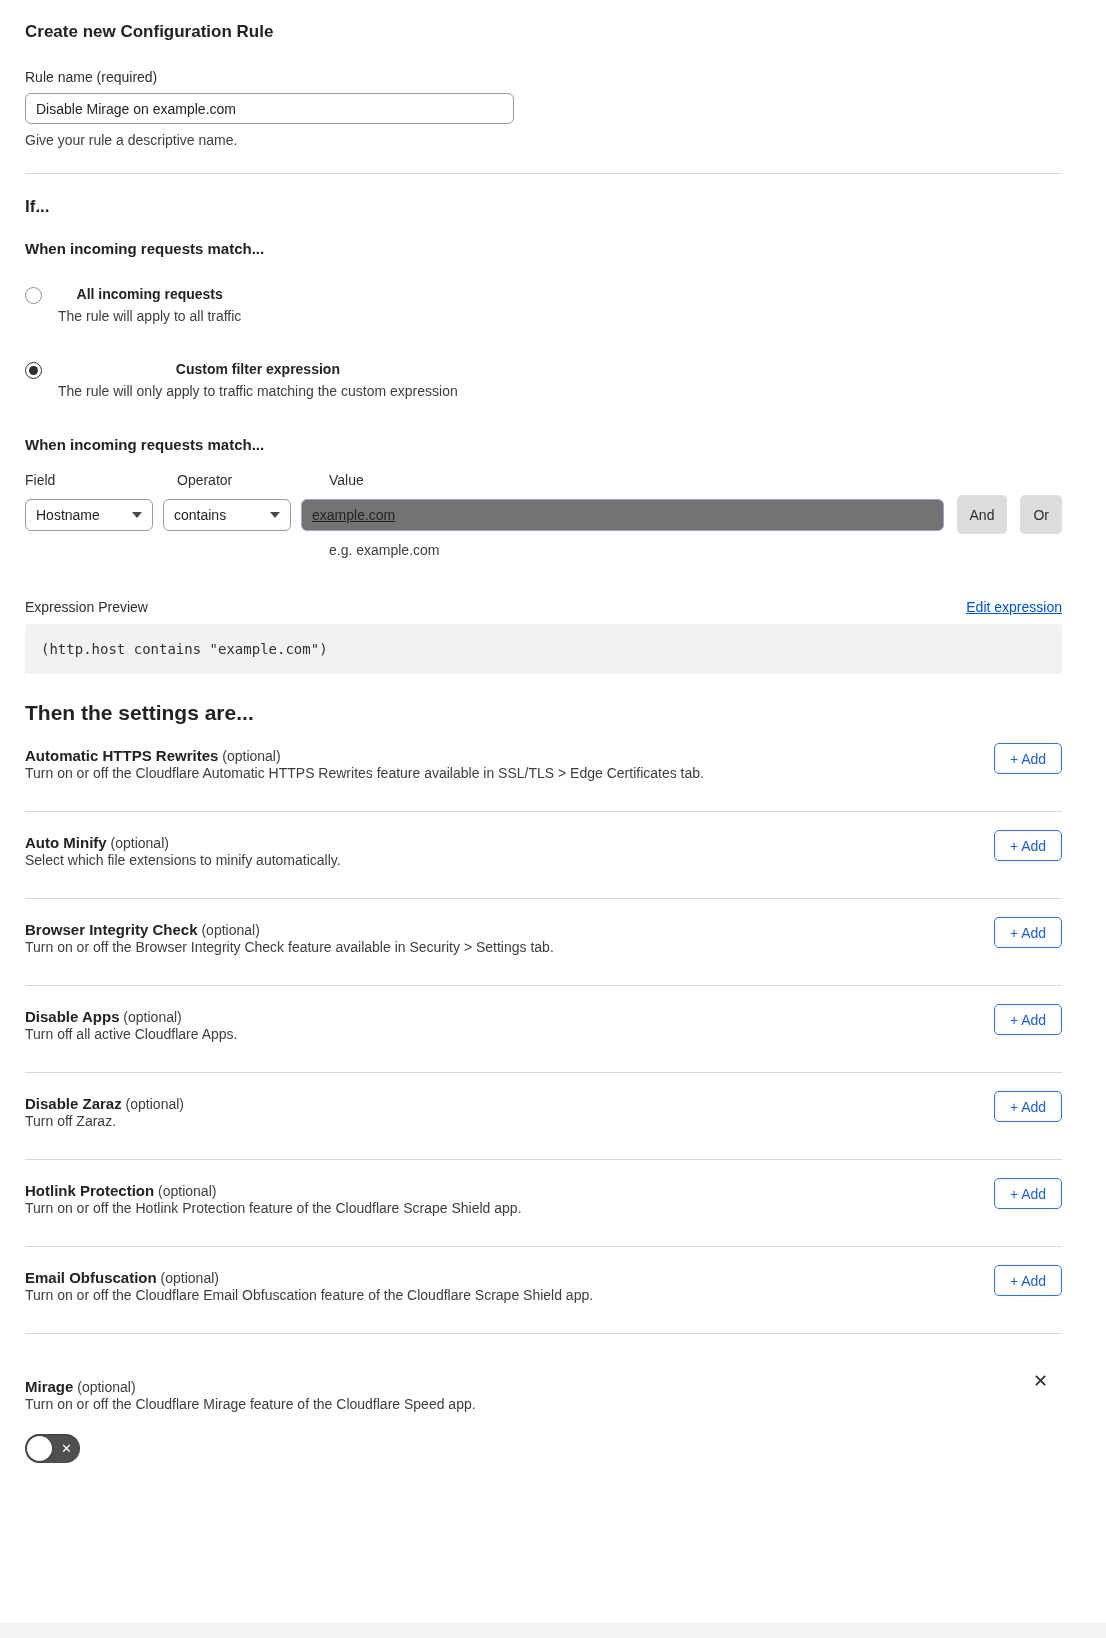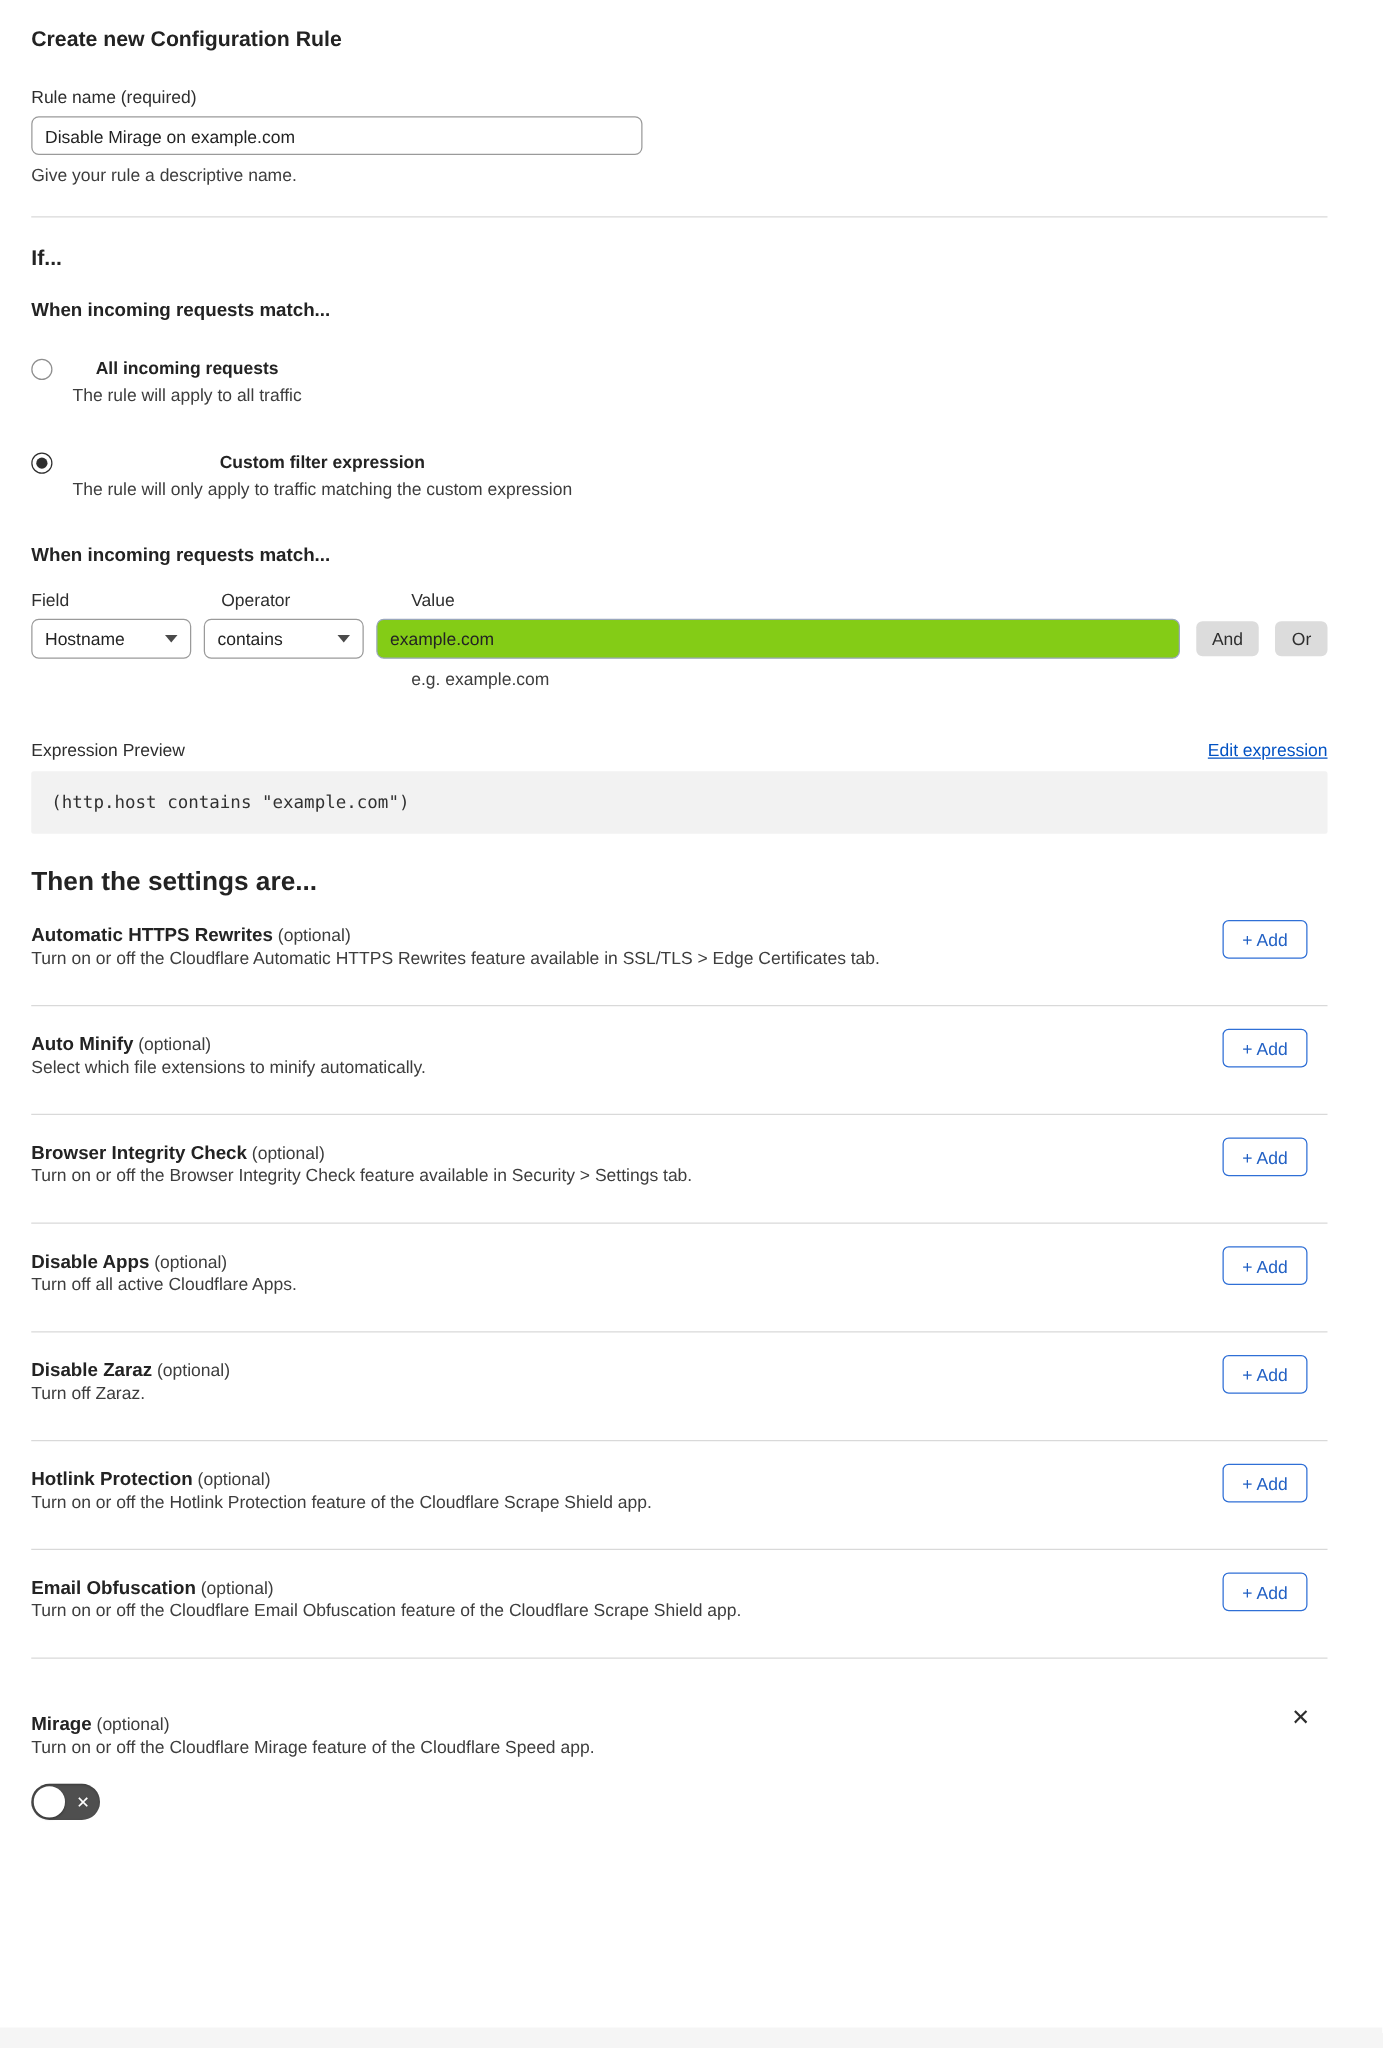--- a/index.html
+++ b/index.html
@@ -53,25 +53,26 @@
   .builder-row { display: flex; margin-top: 7px; align-items: center; }
   .select-box {
     width: 128px; height: 32px; border: 1px solid #9a9a9a; border-radius: 6px;
     background: #fff; display: flex; align-items: center; justify-content: space-between;
     padding: 0 10px; font-size: 14px; color: #232323; cursor: pointer; margin-right: 10px;
   }
   .caret { width: 0; height: 0; border-left: 5px solid transparent;
     border-right: 5px solid transparent; border-top: 6px solid #4a4a4a; }
   .value-input {
     flex: 1 1 auto; height: 32px; border: 1px solid #9aa7bd; border-radius: 6px;
-    background: #84cc16; padding: 0 10px; font-size: 14px; color: #232323;
+    background: #737373; padding: 0 10px; font-size: 14px; color: #232323;
     font-family: "Liberation Sans", sans-serif;
+    text-decoration: underline;
   }
   .conj-btn {
-    height: 28px; border: none; border-radius: 5px; background: #dcdcdc;
+    height: 39px; border: none; border-radius: 5px; background: #dcdcdc;
     color: #2e2e2e; font-size: 14px; font-family: "Liberation Sans", sans-serif;
     padding: 0 13px; margin-left: 13px; cursor: pointer;
   }
   .value-helper { font-size: 14px; color: #3d3d3d; margin-top: 8px; margin-left: 304px; }
 
   .preview-row { display: flex; justify-content: space-between; align-items: baseline; margin-top: 41px; }
   .preview-label { font-size: 14px; color: #2e2e2e; }
   .edit-link { font-size: 14px; color: #0051c3; text-decoration: underline; cursor: pointer; }
   .code-box {
     margin-top: 9px; background: #f2f2f2; border-radius: 2px;
@@ -79,21 +80,21 @@
     font-size: 14px; color: #313131;
   }
 
   h3.then-heading { font-size: 21px; font-weight: 700; margin-top: 27px; color: #232323; }
 
   .setting-row { position: relative; padding: 22px 0 30px; border-bottom: 1px solid #d9d9d9; }
   .setting-title { font-size: 15px; font-weight: 700; color: #232323; display: inline; }
   .setting-optional { font-size: 14px; font-weight: 400; color: #3d3d3d; }
   .setting-desc { font-size: 14px; color: #3d3d3d; max-width: 860px; }
   .add-btn {
-    position: absolute; right: 16px; top: 18px;
+    position: absolute; right: 0; top: 18px;
     min-width: 68px; height: 31px; background: #fff;
     border: 1px solid #2f6fd6; border-radius: 5px; color: #2160c4;
     font-size: 14px; font-family: "Liberation Sans", sans-serif; cursor: pointer;
     padding: 0 14px;
   }
 
   .mirage-row { position: relative; padding: 44px 0 0; }
   .close-x {
     position: absolute; right: 14px; top: 38px; font-size: 18px; color: #2e2e2e;
     cursor: pointer; line-height: 1; font-weight: 400;

